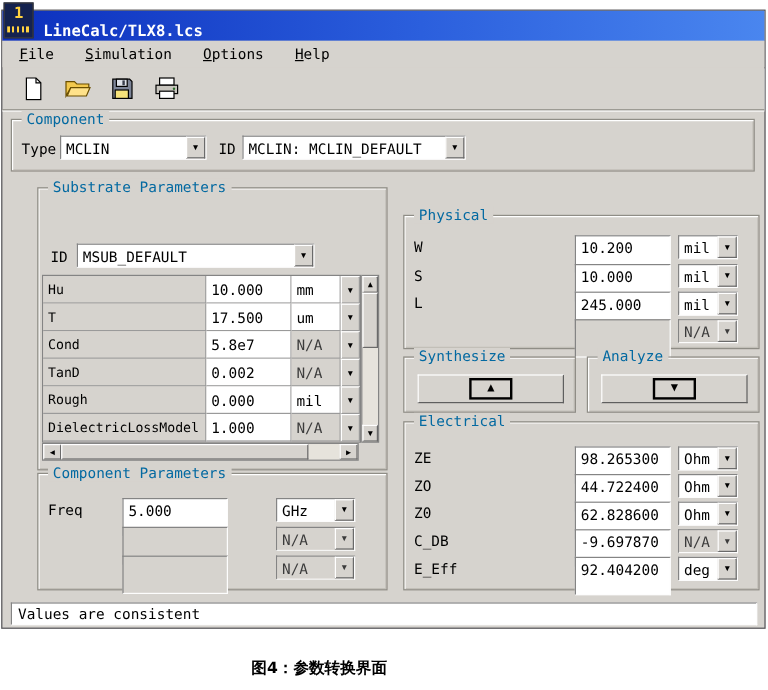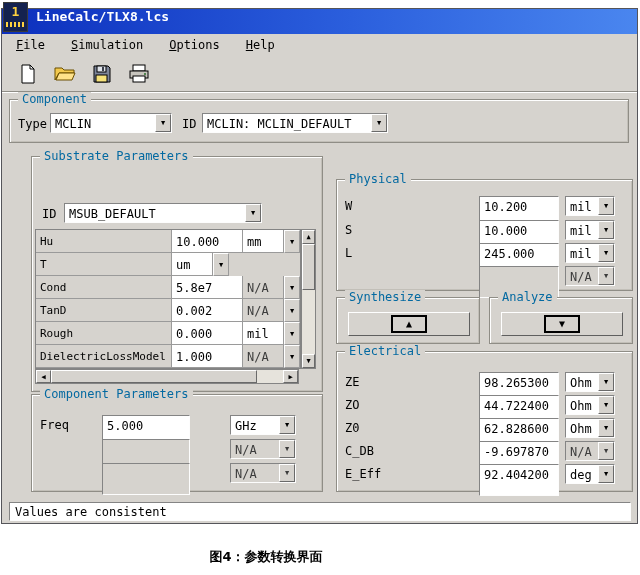--- a/index.html
+++ b/index.html
@@ -10,21 +10,21 @@
     font-size: 12px; color: #000;
   }
   
   .window {
     position: absolute; left: 1px; top: 8px; width: 637px; height: 516px;
     background: #d6d3ce; border: 1px solid #55555a;
   }
   .titlebar {
     position: absolute; left: 0; top: 0; right: 0; height: 25px;
     background: linear-gradient(90deg, #0c2fbd 0%, #2b5fdd 55%, #4a86ef 100%);
-    color: #fff; display: flex; align-items: flex-start;
+    color: #fff; display: flex; align-items: flex-end;
     padding-left: 34px; font-weight: bold; font-size: 13px;
   }
   .app-icon {
     position: absolute; left: 3px; top: 2px; width: 25px; height: 30px; z-index: 9;
     background: #14224f; border: 1px solid #3a3a3a; color: #ffd23f;
     text-align: center; font-weight: bold; font-size: 13px; line-height: 18px;
   }
   .app-icon .ruler { height: 5px; margin: 1px 2px 0;
     background: repeating-linear-gradient(90deg, #ffd23f 0 2px, #14224f 2px 4px); }
   .menubar {
@@ -190,20 +190,21 @@
     <div class="table">
       <div class="tcols">
         <div class="srow">
           <div class="tname">Hu</div>
           <div class="tval">10.000</div>
           <div class="tunit">mm</div>
           <div class="tbtn">▼</div>
         </div>
         <div class="srow">
           <div class="tname">T</div>
+          <div class="tval">17.500</div>
           <div class="tunit">um</div>
           <div class="tbtn">▼</div>
         </div>
         <div class="srow">
           <div class="tname">Cond</div>
           <div class="tval">5.8e7</div>
           <div class="tunit dis">N/A</div>
           <div class="tbtn">▼</div>
         </div>
         <div class="srow">

